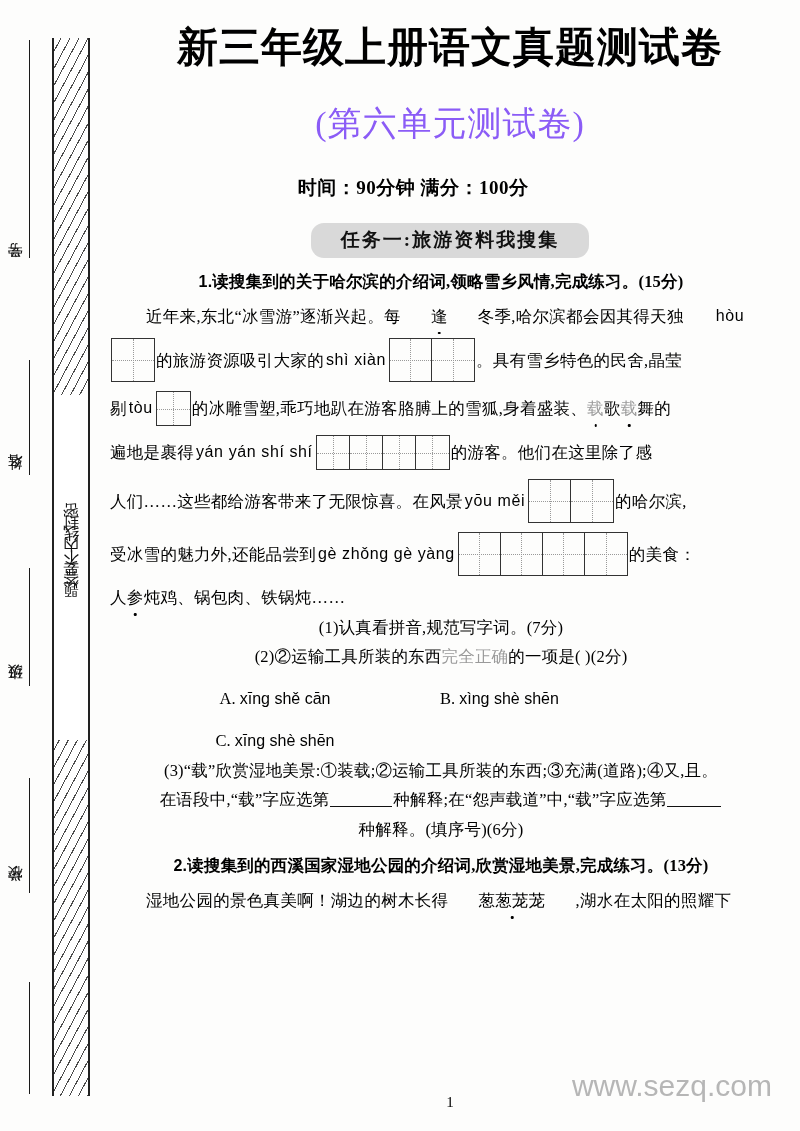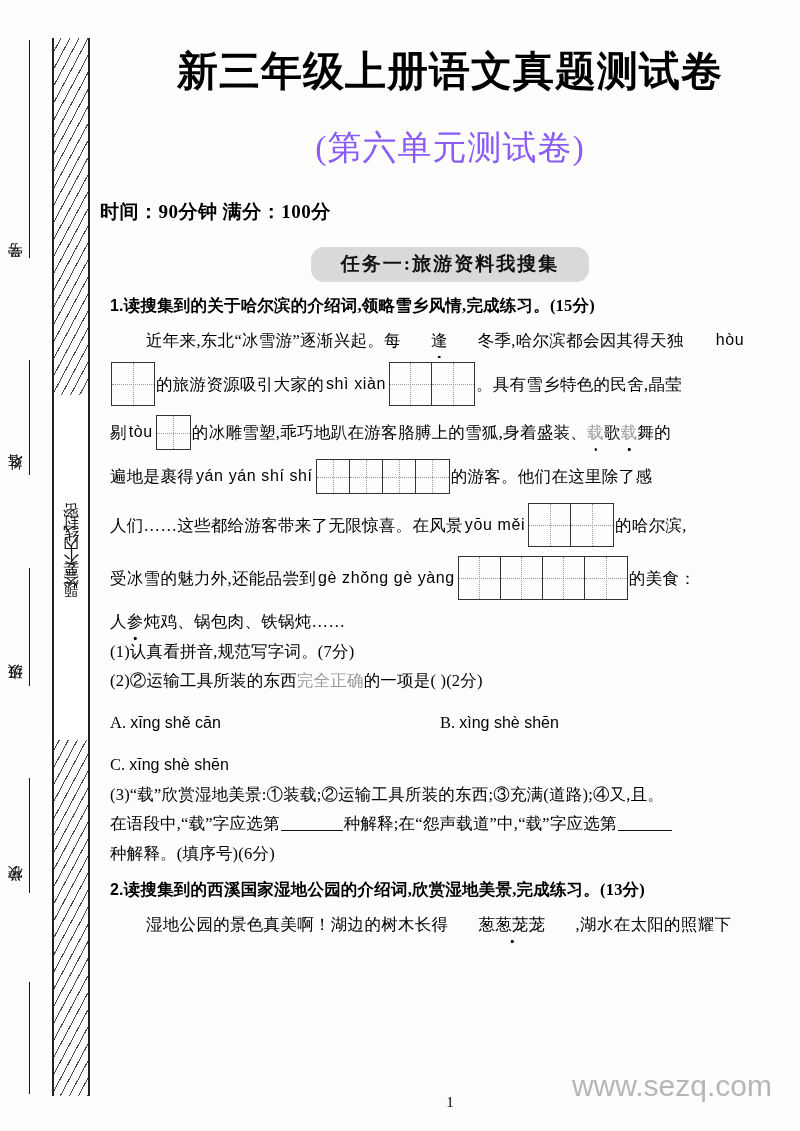--- a/index.html
+++ b/index.html
@@ -98,42 +98,42 @@
   .content {
     position: absolute;
     left: 100px;
     top: 0;
     width: 700px;
     height: 1131px;
   }
 
   .title-main {
     margin: 0;
-    padding-top: 44px;
+    padding-top: 20px;
     text-align: center;
     font-size: 41px;
     font-weight: 700;
     letter-spacing: 1px;
     font-family: "Liberation Serif", "DejaVu Serif", serif;
     color: #000;
   }
   .title-sub {
     margin: 0;
     padding-top: 26px;
     text-align: center;
     font-size: 34px;
     font-weight: 400;
     letter-spacing: 1px;
     color: #8b5cf6;
   }
   .meta-line {
     margin: 0;
     padding-top: 28px;
     padding-right: 74px;
-    text-align: left;
+    text-align: center;
     font-size: 19px;
     font-weight: 700;
     letter-spacing: 0.5px;
   }
 
   .task-banner-wrap {
     margin-top: 22px;
     text-align: center;
   }
   .task-banner {
@@ -144,20 +144,21 @@
     font-size: 19px;
     font-weight: 700;
     letter-spacing: 2px;
     color: #111;
   }
 
   .qblock {
     padding: 0 28px 0 10px;
     font-size: 16.5px;
     line-height: 1.55;
+    text-align: center;
   }
   .q-head {
     margin-top: 11px;
     font-weight: 700;
     font-size: 16.5px;
     letter-spacing: 0.2px;
   }
   .q-head .num {
     font-family: "Liberation Sans", sans-serif;
     font-weight: 700;

